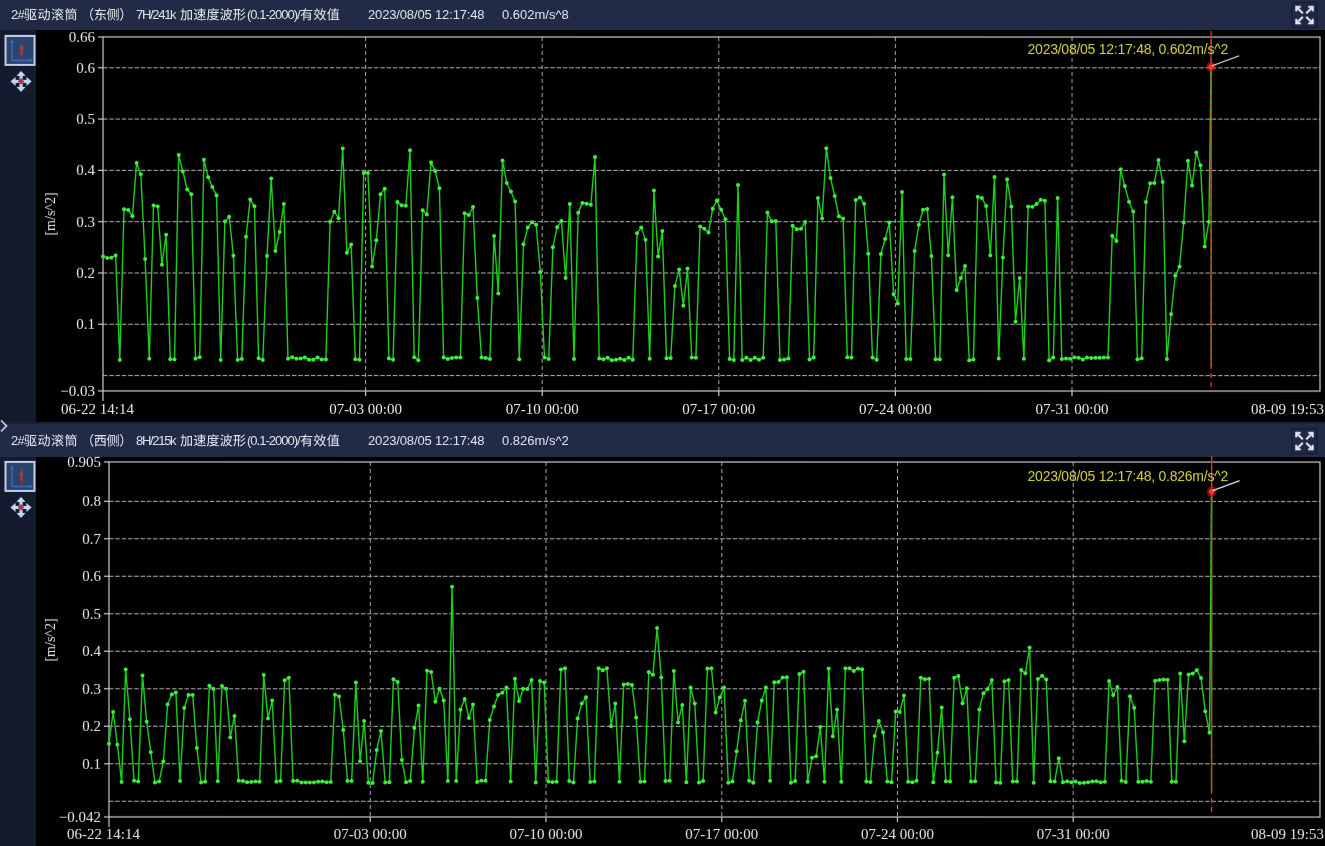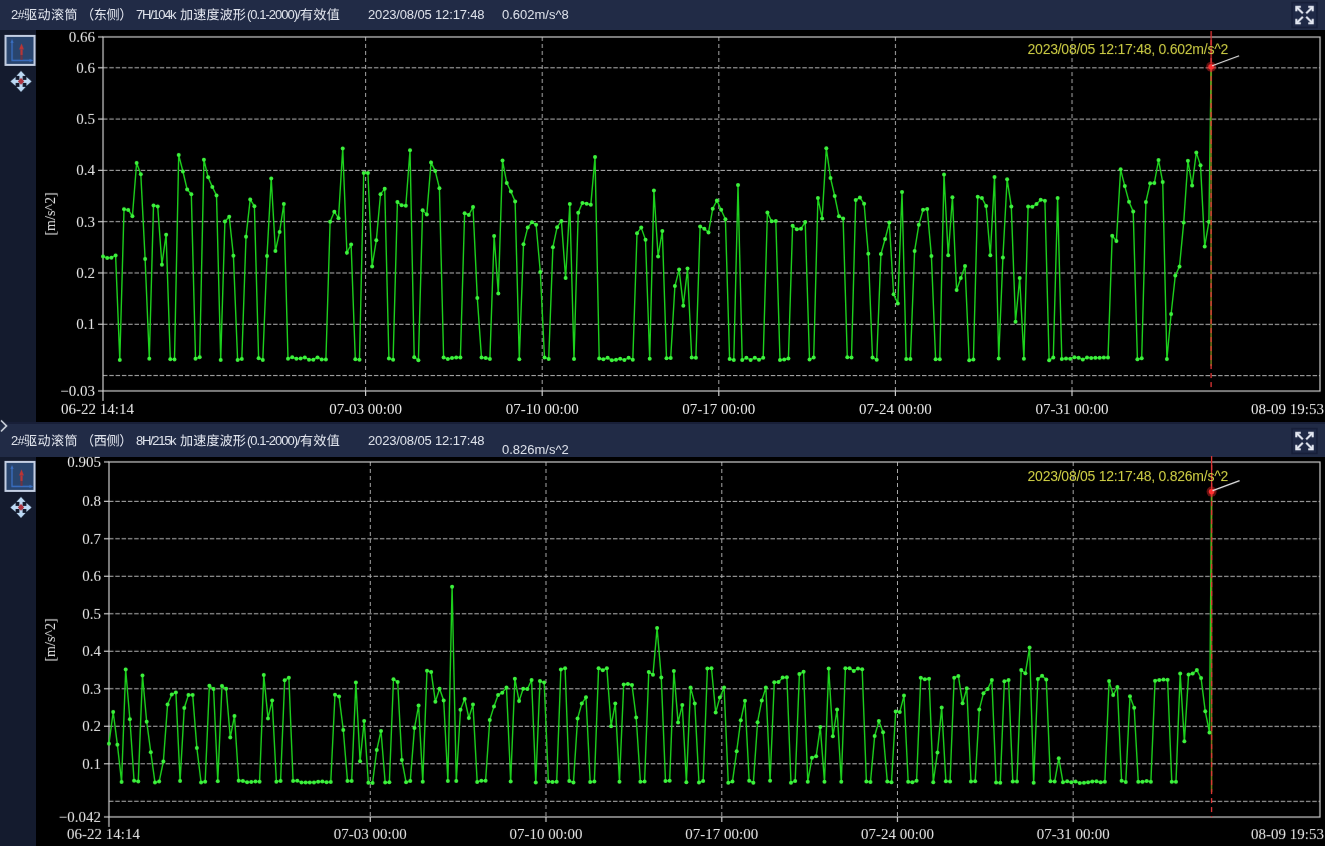--- a/index.html
+++ b/index.html
@@ -15,21 +15,21 @@
       </g>
     </svg>
     <svg style="position:absolute;left:80.5px;top:7.5px" width="51" height="17" viewBox="0 0 51.00 17">
       <g fill="#dde1ea">
         <path transform="translate(0.00,11.35) scale(0.01320,-0.01320)" d="M688 380Q688 480 713 566Q738 652 783 725Q828 798 887 857L954 823Q898 766 857 697Q815 629 792 550Q769 471 769 380Q769 290 792 211Q815 131 857 63Q898 -5 954 -63L887 -97Q828 -37 783 35Q738 108 713 194Q688 281 688 380Z"></path>
         <path transform="translate(12.75,11.35) scale(0.01320,-0.01320)" d="M175 321V389L229 418H877L876 336H285Q256 336 233 335Q210 333 195 330Q180 326 175 321ZM503 561H589V30Q589 -6 580 -26Q571 -47 545 -57Q521 -68 482 -71Q442 -74 389 -74Q387 -61 381 -45Q375 -29 369 -14Q363 2 357 14Q399 13 435 12Q470 12 483 13Q495 13 499 17Q503 21 503 31ZM252 261 336 238Q313 185 281 133Q249 82 213 37Q176 -8 140 -43Q132 -35 119 -25Q106 -14 93 -4Q79 6 68 12Q124 58 173 124Q222 191 252 261ZM666 227 736 262Q774 225 815 179Q855 134 889 91Q924 47 945 12L868 -30Q849 5 816 50Q782 95 743 141Q704 188 666 227ZM76 711H920V629H76ZM175 321Q172 331 167 347Q162 363 156 380Q150 396 144 409Q162 413 180 434Q198 454 221 486Q233 502 256 538Q280 574 308 625Q337 675 365 732Q394 790 417 849L508 813Q471 732 427 652Q383 573 336 501Q289 430 243 372V370Q243 370 232 365Q222 360 209 352Q196 345 185 336Q175 328 175 321Z"></path>
         <path transform="translate(25.50,11.35) scale(0.01320,-0.01320)" d="M192 841 266 823Q244 738 213 653Q183 568 146 492Q109 416 68 357Q64 366 57 381Q49 396 41 412Q32 427 25 437Q61 488 92 553Q123 619 149 692Q174 766 192 841ZM135 587 203 655 205 653V-79H135ZM477 96 528 130Q552 105 577 75Q603 45 624 17Q646 -12 659 -34L605 -74Q593 -51 572 -21Q550 8 526 39Q501 70 477 96ZM289 780H635V152H565V716H356V149H289ZM854 833H925V13Q925 -19 917 -37Q909 -55 890 -64Q871 -74 839 -76Q807 -79 758 -79Q756 -64 749 -43Q742 -22 735 -6Q770 -7 798 -7Q826 -7 836 -7Q846 -6 850 -2Q854 1 854 12ZM708 747H775V144H708ZM428 653H492V305Q492 255 486 201Q479 148 459 96Q440 45 402 -1Q364 -47 302 -83Q298 -75 290 -66Q282 -56 274 -47Q265 -38 259 -33Q316 1 350 41Q384 81 400 125Q417 169 423 215Q428 261 428 306Z"></path>
         <path transform="translate(38.25,11.35) scale(0.01320,-0.01320)" d="M312 380Q312 281 287 194Q262 108 217 35Q172 -37 113 -97L46 -63Q102 -5 143 63Q185 131 208 211Q231 290 231 380Q231 471 208 550Q185 629 143 697Q102 766 46 823L113 857Q172 798 217 725Q262 652 287 566Q312 480 312 380Z"></path>
       </g>
     </svg>
-    <div class="tt" style="left:136.4px;top:7px;letter-spacing:-1.3px">7H/104k</div>
+    <div class="tt" style="left:136.4px;top:7px;letter-spacing:-1.3px">7H/241k</div>
     <svg style="position:absolute;left:180.2px;top:7.5px" width="66" height="17" viewBox="0 0 66.50 17">
       <g fill="#dde1ea">
         <path transform="translate(0.00,11.35) scale(0.01320,-0.01320)" d="M607 89H875V7H607ZM53 655H433V572H53ZM569 720H915V-58H830V638H651V-66H569ZM411 655H493Q493 655 493 647Q493 639 493 629Q493 619 493 613Q490 447 486 334Q483 220 479 147Q474 75 466 36Q458 -4 446 -20Q432 -41 416 -50Q400 -58 378 -62Q357 -65 324 -65Q292 -65 258 -63Q257 -44 251 -20Q245 4 233 22Q268 20 297 19Q325 18 339 18Q350 18 358 21Q366 25 372 34Q381 46 387 82Q393 118 397 188Q402 257 405 367Q408 477 411 635ZM190 828H273Q272 688 268 555Q264 423 247 305Q231 186 194 88Q157 -10 91 -83Q84 -73 73 -62Q62 -50 50 -40Q37 -30 27 -23Q76 29 107 98Q138 168 155 250Q172 333 179 426Q187 520 188 621Q190 723 190 828Z"></path>
         <path transform="translate(13.30,11.35) scale(0.01320,-0.01320)" d="M269 485V76H187V406H46V485ZM63 758 127 803Q155 779 186 749Q216 719 243 690Q270 661 286 637L218 585Q203 609 177 640Q151 670 121 701Q91 732 63 758ZM231 112Q257 112 281 95Q305 77 346 55Q395 29 460 21Q526 13 606 13Q662 13 727 15Q791 18 854 22Q916 26 964 31Q960 21 955 6Q950 -10 946 -25Q942 -41 941 -52Q914 -54 872 -56Q830 -58 782 -59Q733 -61 686 -62Q640 -63 604 -63Q515 -63 449 -53Q382 -42 329 -13Q297 5 273 22Q249 39 231 39Q213 39 190 23Q167 8 142 -19Q117 -45 91 -76L38 -4Q90 46 141 79Q191 112 231 112ZM434 525V407H820V525ZM356 593H903V340H356ZM319 742H945V669H319ZM583 841H665V54H583ZM562 364 625 341Q596 288 553 238Q510 188 460 147Q409 106 358 80Q353 91 343 102Q334 114 324 126Q313 137 304 145Q354 166 403 200Q452 235 494 277Q536 320 562 364ZM604 315 653 365Q701 335 754 298Q807 260 855 223Q902 185 932 154L878 96Q850 128 804 166Q758 205 705 245Q653 284 604 315Z"></path>
         <path transform="translate(26.60,11.35) scale(0.01320,-0.01320)" d="M231 558H938V489H231ZM243 267H811V198H243ZM386 640H467V392H697V640H780V325H386ZM788 267H805L820 270L874 242Q832 164 765 109Q698 55 613 18Q528 -19 431 -42Q334 -64 230 -76Q226 -61 216 -40Q206 -18 195 -4Q291 4 383 22Q474 41 554 72Q633 102 694 148Q754 193 788 255ZM406 212Q455 148 539 103Q622 58 731 30Q840 2 964 -8Q955 -17 946 -30Q936 -44 928 -57Q920 -71 915 -82Q787 -67 676 -34Q566 -1 478 53Q391 106 333 183ZM163 746H950V666H163ZM123 746H207V475Q207 414 204 343Q200 271 190 196Q180 121 161 50Q142 -22 111 -82Q102 -75 88 -67Q74 -60 59 -53Q45 -47 34 -44Q65 13 83 80Q100 147 109 216Q118 286 120 352Q123 418 123 474ZM471 828 556 848Q573 817 589 780Q606 744 612 718L523 694Q517 721 502 759Q488 797 471 828Z"></path>
         <path transform="translate(39.90,11.35) scale(0.01320,-0.01320)" d="M398 700H893V621H398ZM400 453H836V377H400ZM594 843H677V412H594ZM353 700H435V446Q435 387 430 318Q426 250 412 179Q399 108 374 41Q348 -26 306 -81Q299 -74 286 -66Q273 -57 259 -50Q246 -42 235 -39Q275 14 299 76Q323 137 334 202Q346 267 350 330Q353 392 353 447ZM871 700H884L899 703L960 688Q942 633 919 577Q897 520 875 482L802 504Q820 539 839 590Q857 641 871 687ZM521 407Q557 306 619 223Q681 139 769 80Q858 21 969 -9Q959 -18 948 -31Q938 -44 928 -57Q919 -71 913 -82Q740 -28 625 94Q509 215 448 386ZM91 772 139 833Q168 819 202 800Q235 781 265 762Q295 743 314 727L264 658Q246 675 216 696Q186 716 153 736Q120 757 91 772ZM36 501 83 564Q113 551 147 534Q181 516 211 498Q242 479 262 464L213 394Q194 410 164 430Q134 449 100 468Q66 487 36 501ZM59 -18Q83 21 111 74Q140 128 169 188Q198 247 223 304L289 253Q267 200 241 144Q215 87 187 33Q160 -22 134 -69ZM805 453H822L838 456L891 432Q854 294 786 193Q718 91 626 23Q534 -45 428 -84Q422 -74 413 -60Q403 -47 393 -34Q382 -21 373 -13Q477 21 564 81Q650 140 713 229Q775 317 805 437Z"></path>
         <path transform="translate(53.20,11.35) scale(0.01320,-0.01320)" d="M56 781H573V702H56ZM39 452H587V373H39ZM398 760H481V-81H398ZM167 760H247V436Q247 342 237 249Q228 156 196 71Q164 -15 97 -88Q90 -80 79 -68Q67 -57 55 -47Q43 -37 33 -31Q94 35 122 112Q150 188 159 271Q167 353 167 436ZM840 826 921 793Q884 747 836 703Q788 658 736 620Q684 582 633 554Q622 568 605 585Q588 602 572 614Q620 638 670 672Q721 706 766 746Q811 786 840 826ZM868 551 945 518Q907 469 857 422Q807 375 752 334Q697 293 643 263Q633 276 616 294Q599 311 583 323Q634 349 687 385Q740 422 788 465Q836 508 868 551ZM889 281 970 250Q928 180 868 118Q809 56 738 6Q668 -45 591 -81Q581 -65 564 -45Q547 -26 531 -13Q604 18 672 63Q740 108 797 163Q853 219 889 281Z"></path>
       </g>
     </svg>
     <div class="tt" style="left:246.8px;top:7px;letter-spacing:-1.0px">(0.1-2000)/</div>
@@ -71,21 +71,21 @@
     </svg>
     <div class="tt" style="left:246.8px;top:433px;letter-spacing:-1.0px">(0.1-2000)/</div>
     <svg style="position:absolute;left:299.7px;top:433.5px" width="40" height="17" viewBox="0 0 40.20 17">
       <g fill="#dde1ea">
         <path transform="translate(0.00,11.35) scale(0.01320,-0.01320)" d="M62 714H941V634H62ZM311 357H773V284H311ZM251 527H760V451H334V-81H251ZM741 527H825V19Q825 -16 816 -36Q806 -56 780 -67Q754 -76 711 -78Q668 -80 605 -80Q602 -63 594 -39Q586 -15 577 2Q609 1 638 0Q667 -0 688 -0Q710 0 719 0Q732 1 737 5Q741 10 741 21ZM385 842 472 822Q438 712 385 604Q333 497 260 404Q187 310 91 243Q86 253 76 265Q65 277 55 289Q45 301 36 308Q104 354 159 415Q214 476 258 546Q301 617 333 692Q365 767 385 842ZM311 188H773V116H311Z"></path>
         <path transform="translate(13.40,11.35) scale(0.01320,-0.01320)" d="M55 698H516V621H55ZM165 601 238 579Q220 535 195 489Q171 444 144 403Q117 362 91 331Q85 338 74 347Q63 357 51 367Q40 377 31 383Q70 425 106 484Q141 542 165 601ZM337 439 417 424Q372 264 291 142Q210 20 94 -59Q89 -50 78 -39Q67 -27 56 -15Q44 -3 35 3Q147 72 223 183Q299 295 337 439ZM331 571 394 605Q417 578 440 546Q463 515 482 483Q501 452 510 427L443 389Q434 414 416 446Q398 477 376 510Q353 543 331 571ZM135 357 197 402Q235 365 276 323Q316 280 353 235Q391 191 422 150Q452 108 472 73L404 20Q386 55 356 97Q327 140 290 185Q253 231 213 275Q173 319 135 357ZM623 661H955V583H623ZM642 843 721 831Q704 732 679 638Q653 544 618 463Q584 382 539 319Q533 328 523 340Q513 353 502 365Q491 377 483 385Q524 440 554 512Q585 585 606 669Q628 754 642 843ZM822 610 904 600Q878 429 830 298Q781 167 700 72Q619 -22 496 -86Q491 -78 481 -66Q470 -54 459 -42Q447 -30 438 -22Q558 33 636 120Q713 207 757 329Q801 451 822 610ZM636 525Q662 407 707 301Q752 195 817 114Q882 33 969 -14Q960 -21 948 -33Q937 -45 927 -58Q916 -71 910 -82Q820 -28 753 61Q686 149 640 263Q594 378 564 509ZM200 816 270 844Q293 816 314 782Q335 748 345 723L270 691Q261 717 241 752Q220 787 200 816Z"></path>
         <path transform="translate(26.80,11.35) scale(0.01320,-0.01320)" d="M331 742H932V668H331ZM287 17H960V-55H287ZM381 580H874V-1H795V515H457V-1H381ZM435 437H812V375H435ZM433 296H830V236H433ZM433 156H814V95H433ZM596 842 686 837Q678 788 667 736Q656 683 645 635Q634 587 623 551L549 559Q559 596 568 646Q577 696 585 748Q592 799 596 842ZM258 841 336 816Q305 731 264 648Q223 565 175 492Q127 418 76 361Q72 371 64 388Q55 404 46 420Q37 436 29 447Q75 495 117 558Q160 621 196 693Q232 766 258 841ZM154 575 232 655 233 654V-82H154Z"></path>
       </g>
     </svg>
     <div class="tt" style="left:368.3px;top:433px;letter-spacing:-0.15px">2023/08/05 12:17:48</div>
-    <div class="tt" style="left:501.8px;top:442px">0.826m/s^2</div>
+    <div class="tt" style="left:501.8px;top:433px">0.826m/s^2</div>
     <svg class="abs" style="left:0;top:0;will-change:transform;transform:rotate(0.008deg)" width="1325" height="846" viewBox="0 0 1325 846">
       <line x1="103.0" y1="67.8" x2="1320.0" y2="67.8" stroke="#b4b4b4" stroke-width="1" stroke-dasharray="4.5 1.8"></line>
       <line x1="103.0" y1="119.1" x2="1320.0" y2="119.1" stroke="#b4b4b4" stroke-width="1" stroke-dasharray="4.5 1.8"></line>
       <line x1="103.0" y1="170.4" x2="1320.0" y2="170.4" stroke="#b4b4b4" stroke-width="1" stroke-dasharray="4.5 1.8"></line>
       <line x1="103.0" y1="221.7" x2="1320.0" y2="221.7" stroke="#b4b4b4" stroke-width="1" stroke-dasharray="4.5 1.8"></line>
       <line x1="103.0" y1="273.0" x2="1320.0" y2="273.0" stroke="#b4b4b4" stroke-width="1" stroke-dasharray="4.5 1.8"></line>
       <line x1="103.0" y1="324.3" x2="1320.0" y2="324.3" stroke="#b4b4b4" stroke-width="1" stroke-dasharray="4.5 1.8"></line>
       <line x1="103.0" y1="375.6" x2="1320.0" y2="375.6" stroke="#b4b4b4" stroke-width="1" stroke-dasharray="4.5 1.8"></line>
       <line x1="365.6" y1="37.0" x2="365.6" y2="391.0" stroke="#a8a8a8" stroke-width="1" stroke-dasharray="4 3"></line>
       <line x1="542.2" y1="37.0" x2="542.2" y2="391.0" stroke="#a8a8a8" stroke-width="1" stroke-dasharray="4 3"></line>

